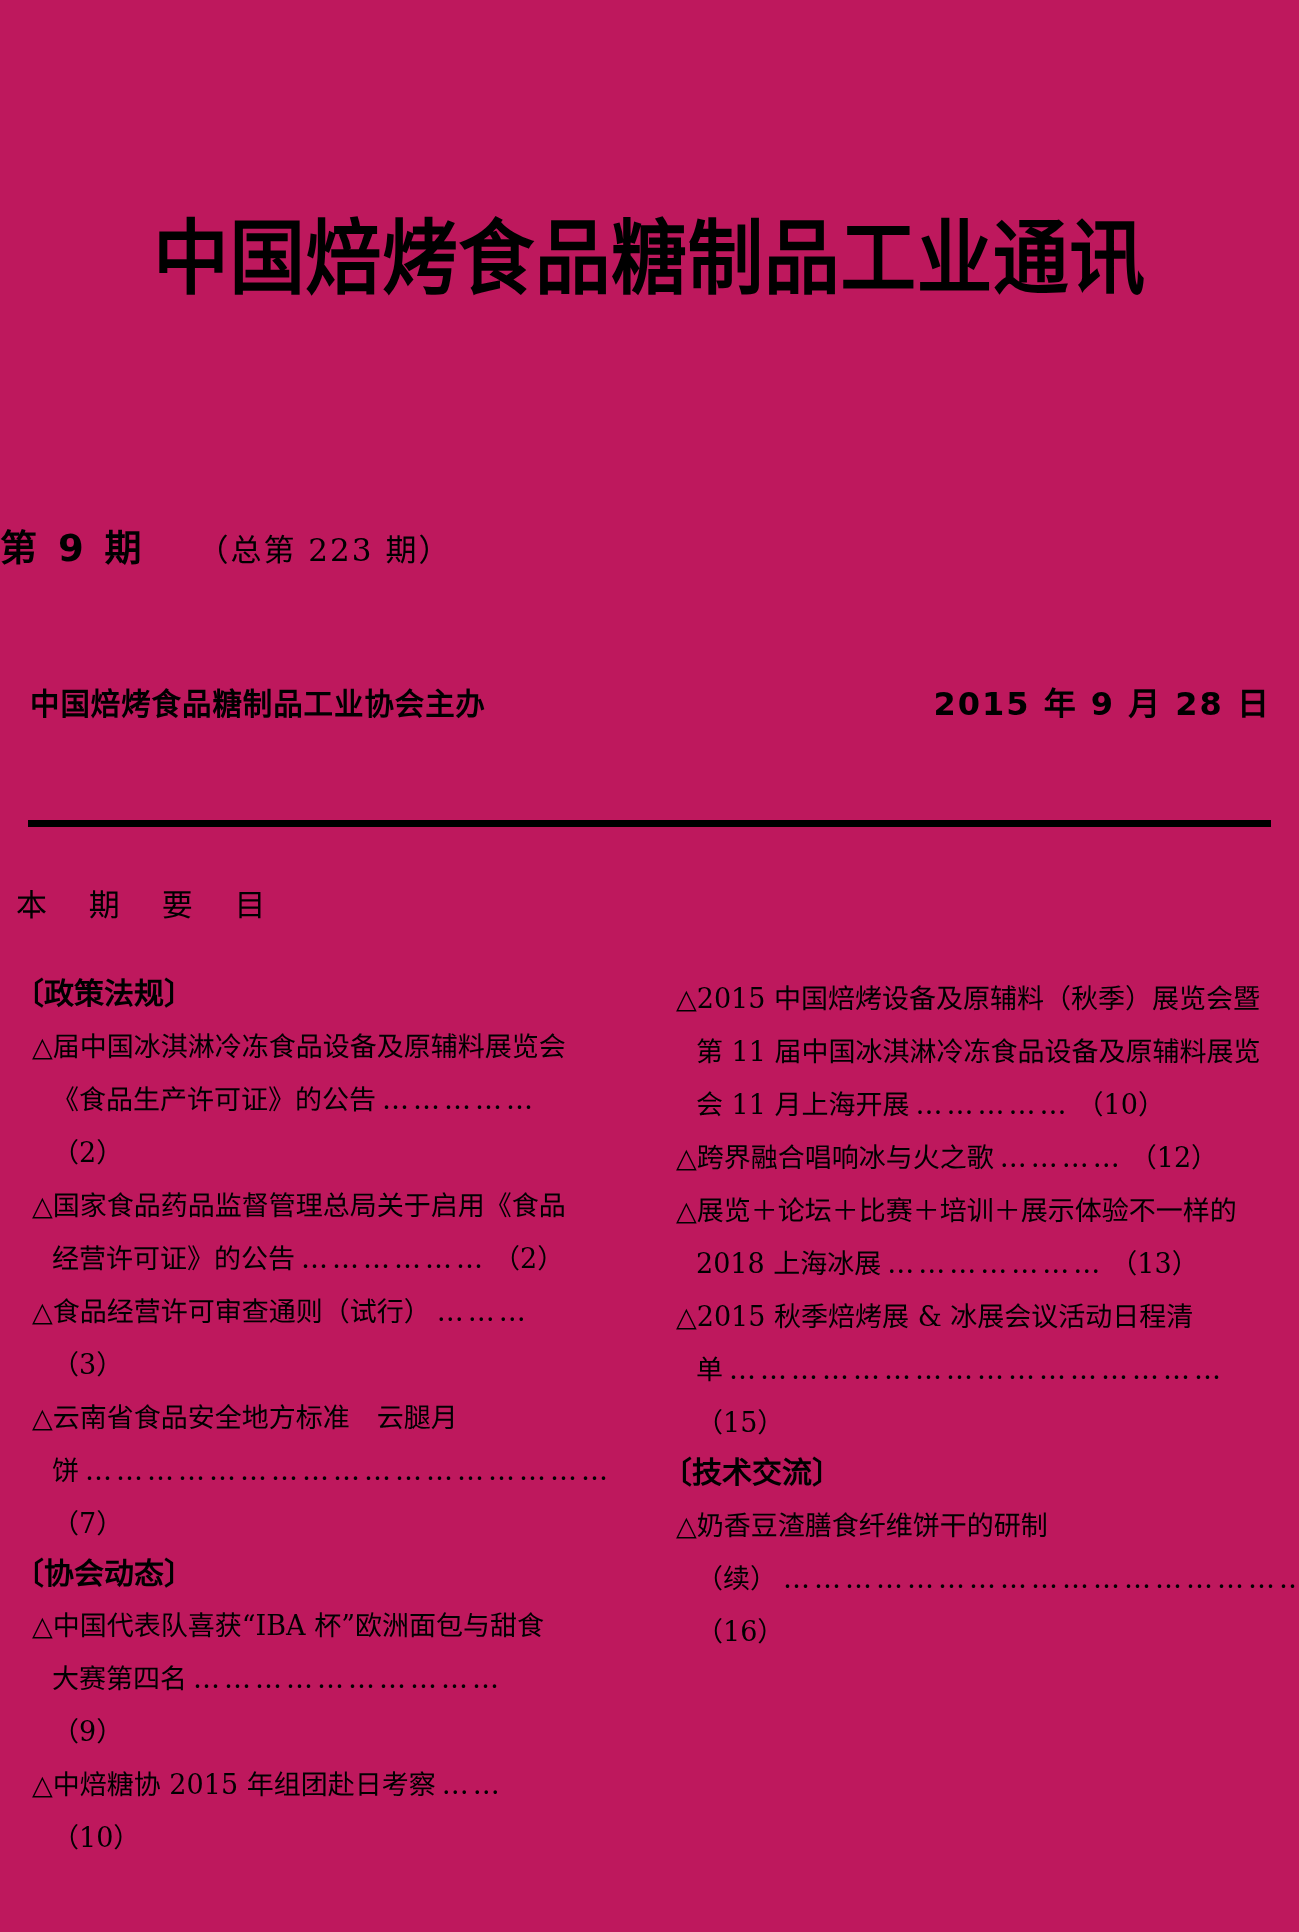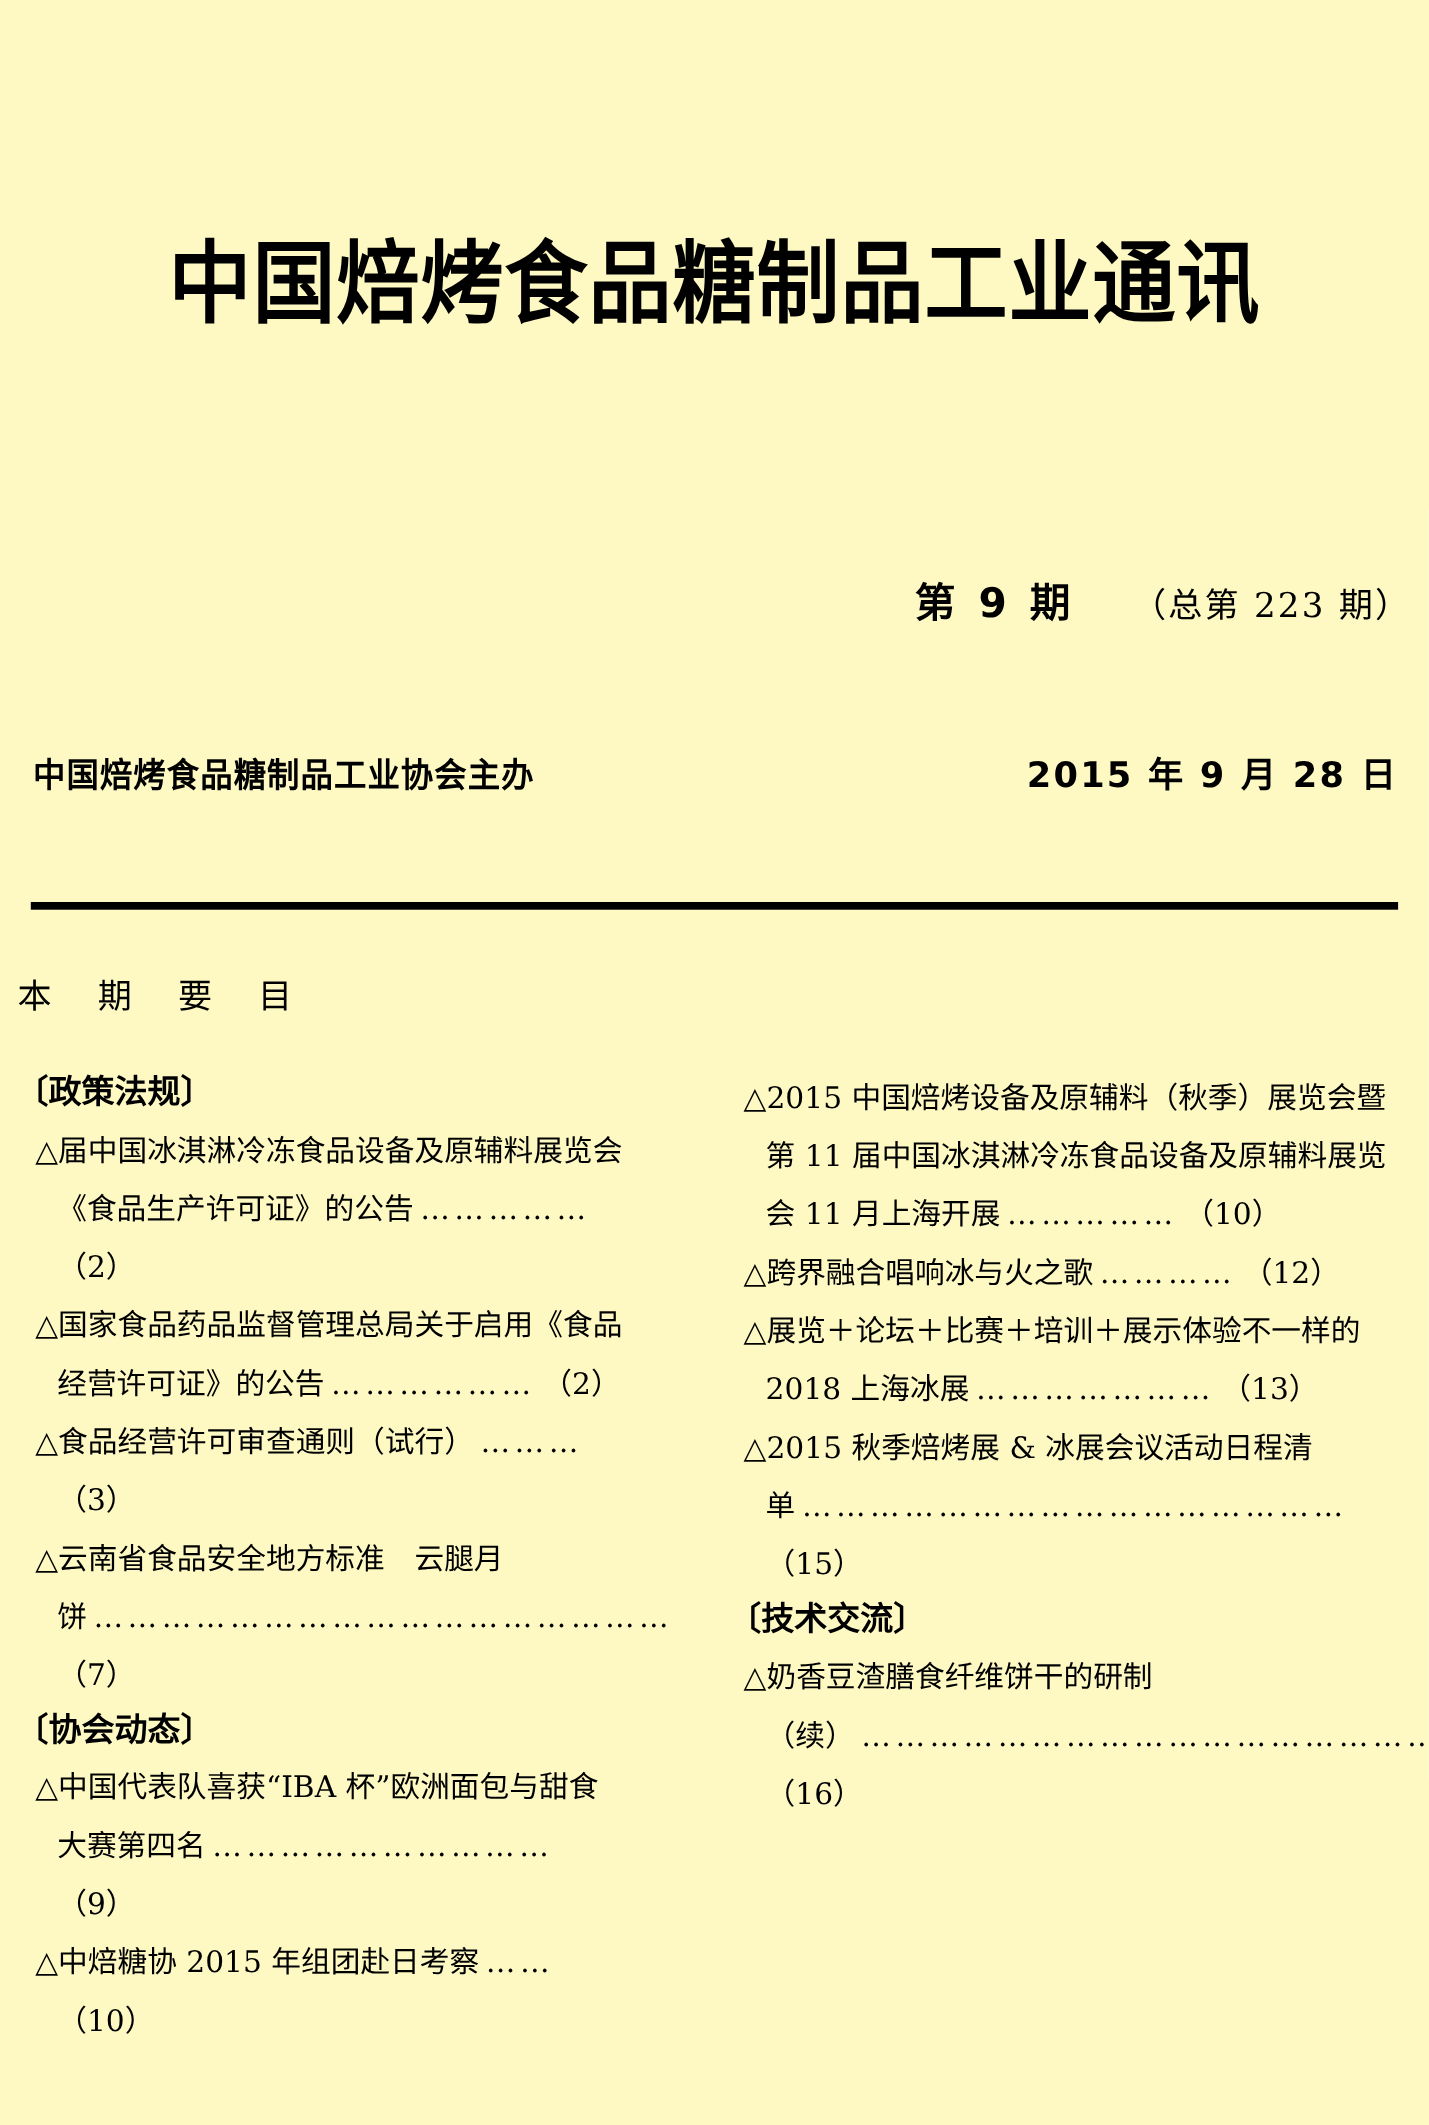--- a/index.html
+++ b/index.html
@@ -13,21 +13,21 @@
     height: 1932px;
     position: relative;
     font-family: "DejaVu Serif", "Liberation Serif", serif;
     color: #000000;
     overflow: hidden;
   }
 
   .page {
     position: absolute;
     inset: 0;
-    background: #fef9c3;
+    background: #be185d;
   }
 
   
   .masthead {
     position: absolute;
     left: 0;
     right: 0;
     top: 218px;
     text-align: center;
   }
@@ -39,23 +39,23 @@
     letter-spacing: 1px;
     transform: scaleX(0.92);
     transform-origin: center center;
     white-space: nowrap;
   }
 
   
   .issue-line {
     position: absolute;
     left: 0;
-    right: 16px;
+    right: 4px;
     top: 518px;
-    text-align: right;
+    text-align: left;
     white-space: nowrap;
   }
   .issue-no {
     font-family: "DejaVu Sans", "Liberation Sans", sans-serif;
     font-weight: 700;
     font-size: 37px;
     letter-spacing: 4px;
   }
   .issue-total {
     font-family: "DejaVu Serif", "Liberation Serif", serif;

